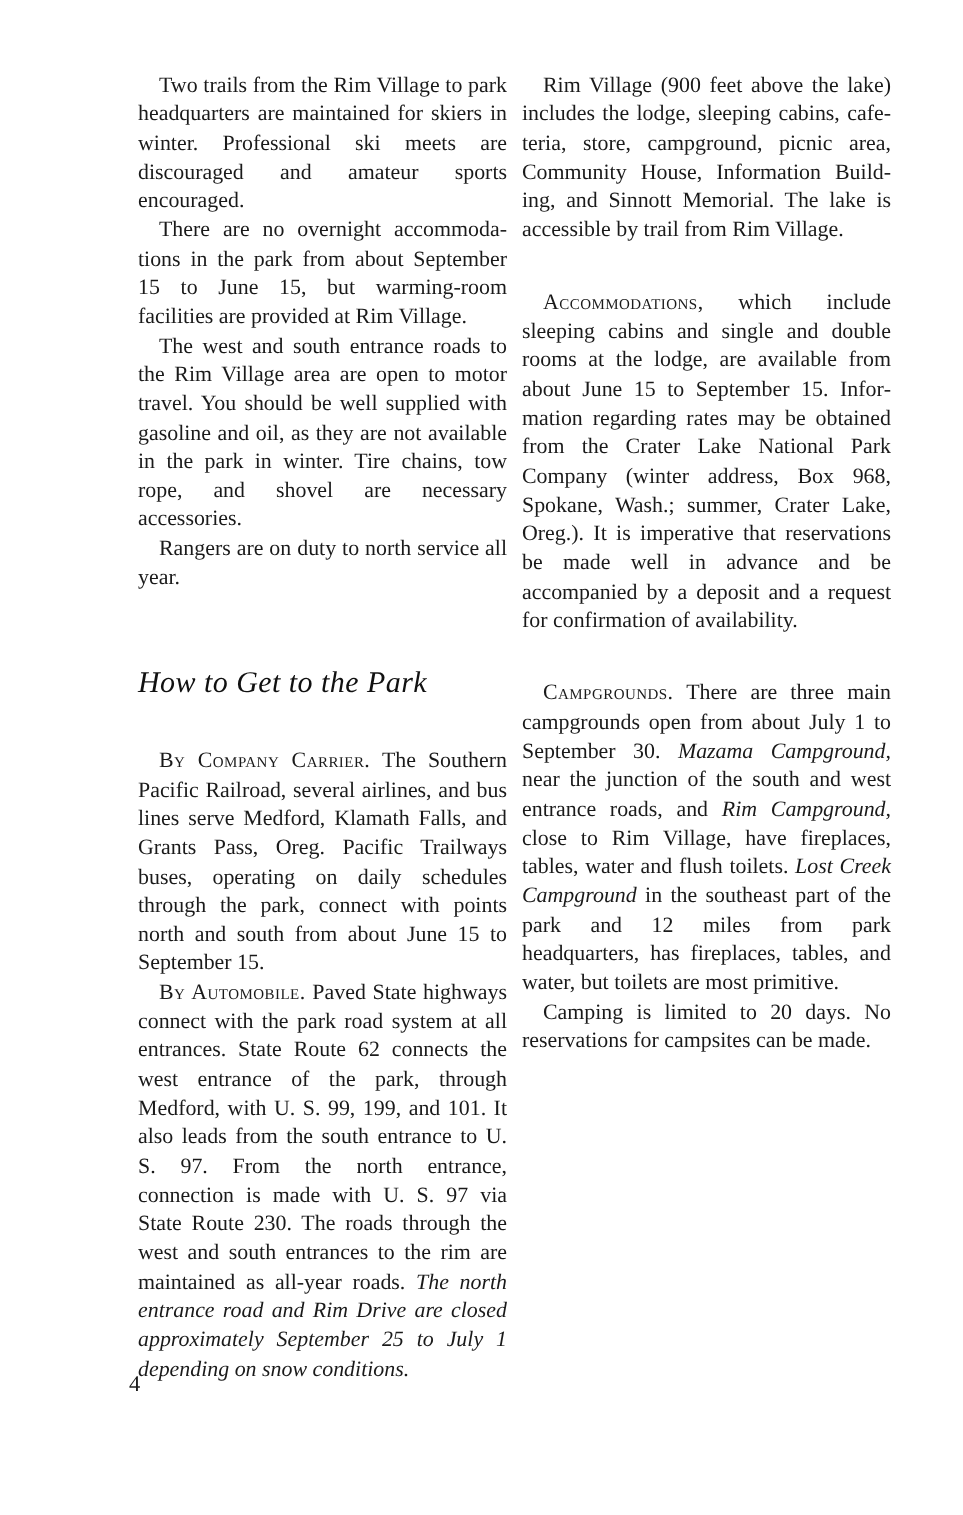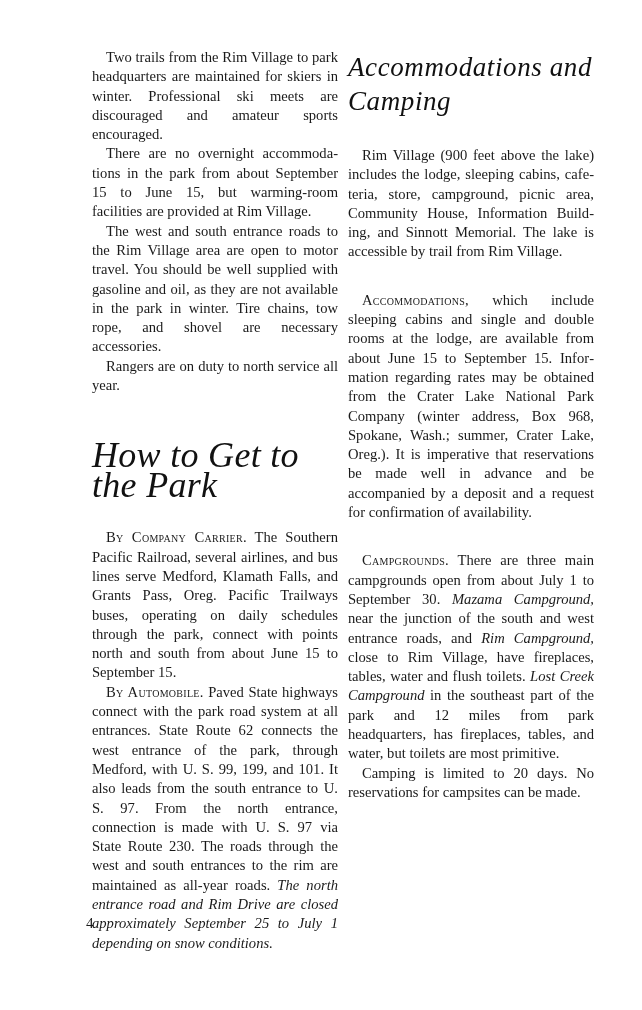--- a/index.html
+++ b/index.html
@@ -6,42 +6,41 @@
   body { width: 642px; height: 1010px; position: relative; overflow: hidden;
          font-family: "Liberation Serif", "DejaVu Serif", serif; color: #1a1a1a; }
   .col { position: absolute; top: 48px; width: 246px; font-size: 14.6px; line-height: 19.3px; }
   .col.left { left: 92px; }
   .col.right { left: 348px; }
   p { margin: 0; text-align: justify; text-indent: 14px; }
   .sc { font-variant: small-caps; letter-spacing: 0.3px; }
   em { font-style: italic; }
   h2 { font-family: "Liberation Serif", "DejaVu Serif", serif; font-style: italic; font-weight: normal;
        margin: 0; color: #111; }
-  .h-how { font-size: 36px; line-height: 30px; margin-top: 45px; margin-bottom: 28px; letter-spacing: 0.3px; }
+  .h-how { font-size: 20px; line-height: 30px; margin-top: 45px; margin-bottom: 28px; letter-spacing: 0.3px; }
   .h-acc { font-size: 27px; line-height: 34px; margin-top: 2px; margin-bottom: 28px; letter-spacing: 0.6px; }
   .gap-big { height: 29px; }
   .page-number { position: absolute; left: 86px; top: 915px; font-size: 15px; }
 </style>
 </head>
 <body>
 
 <div class="col left">
   <p>Two trails from the Rim Village to park headquarters are maintained for skiers in winter.  Professional ski meets are discouraged and amateur sports encouraged.</p>
   <p>There are no overnight accommoda­tions in the park from about September 15 to June 15, but warming-room facilities are provided at Rim Village.</p>
   <p>The west and south entrance roads to the Rim Village area are open to motor travel.  You should be well supplied with gasoline and oil, as they are not available in the park in winter.  Tire chains, tow rope, and shovel are neces­sary accessories.</p>
   <p>Rangers are on duty to north service all year.</p>
 
   <h2 class="h-how">How to Get to the Park</h2>
 
   <p><span class="sc">By Company Carrier.</span><span> The Southern Pacific Railroad, several airlines, and bus lines serve Medford, Klamath Falls, and Grants Pass, Oreg.  Pacific Trailways buses, operating on daily schedules through the park, connect with points north and south from about June 15 to September 15.</span></p>
   <p><span class="sc">By Automobile.</span><span> Paved State high­ways connect with the park road system at all entrances.  State Route 62 connects the west entrance of the park, through Medford, with U. S. 99, 199, and 101. It also leads from the south entrance to U. S. 97.  From the north entrance, connection is made with U. S. 97 via State Route 230.  The roads through the west and south entrances to the rim are maintained as all-year roads.  </span><em>The north entrance road and Rim Drive are closed approximately September 25 to July 1 depending on snow conditions.</em></p>
 </div>
 
 <div class="col right">
-  <h2 class="h-acc">Accommodations and Camping</h2>
 
   <p>Rim Village (900 feet above the lake) includes the lodge, sleeping cabins, cafe­teria, store, campground, picnic area, Community House, Information Build­ing, and Sinnott Memorial.  The lake is accessible by trail from Rim Village.</p>
   <div class="gap-big"></div>
 
   <p><span class="sc">Accommodations,</span><span> which include sleeping cabins and single and double rooms at the lodge, are available from about June 15 to September 15.  Infor­mation regarding rates may be obtained from the Crater Lake National Park Company (winter address, Box 968, Spokane, Wash.; summer, Crater Lake, Oreg.).  It is imperative that reserva­tions be made well in advance and be accompanied by a deposit and a request for confirmation of availability.</span></p>
   <div class="gap-big"></div>
 
   <p><span class="sc">Campgrounds.</span><span> There are three main campgrounds open from about July 1 to September 30. </span><em>Mazama Camp­ground,</em><span> near the junction of the south and west entrance roads, and </span><em>Rim Camp­ground,</em><span> close to Rim Village, have fire­places, tables, water and flush toilets. </span><em>Lost Creek Campground</em><span> in the south­east part of the park and 12 miles from park headquarters, has fireplaces, tables, and water, but toilets are most primitive.</span></p>
   <p>Camping is limited to 20 days.  No reservations for campsites can be made.</p>
 </div>

